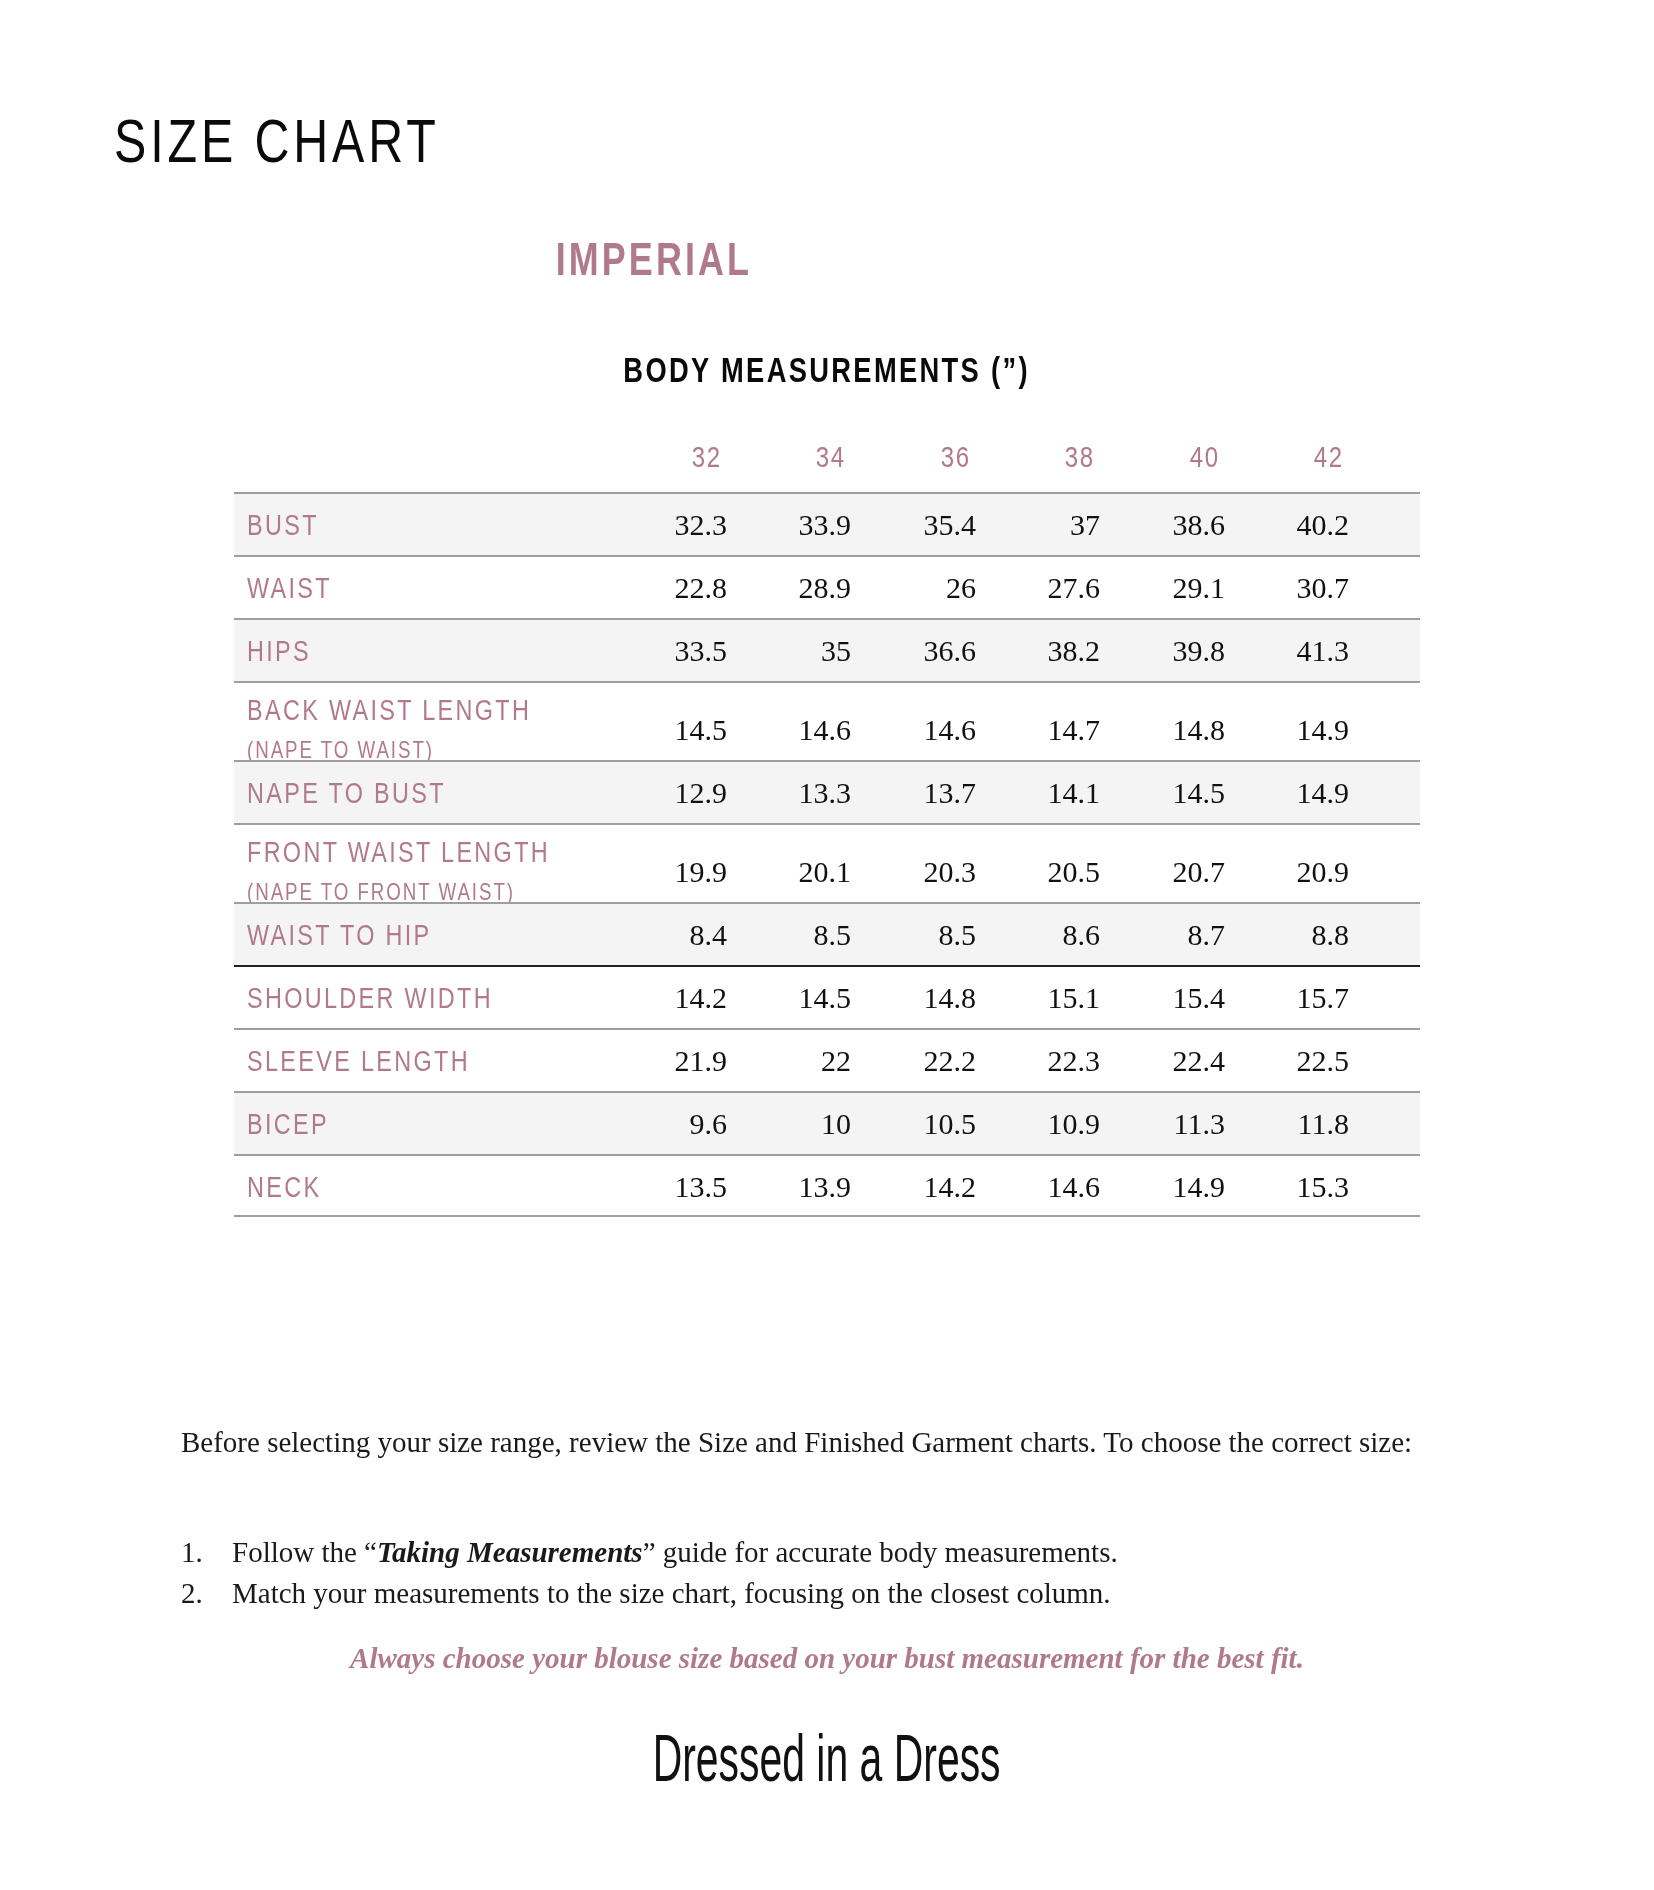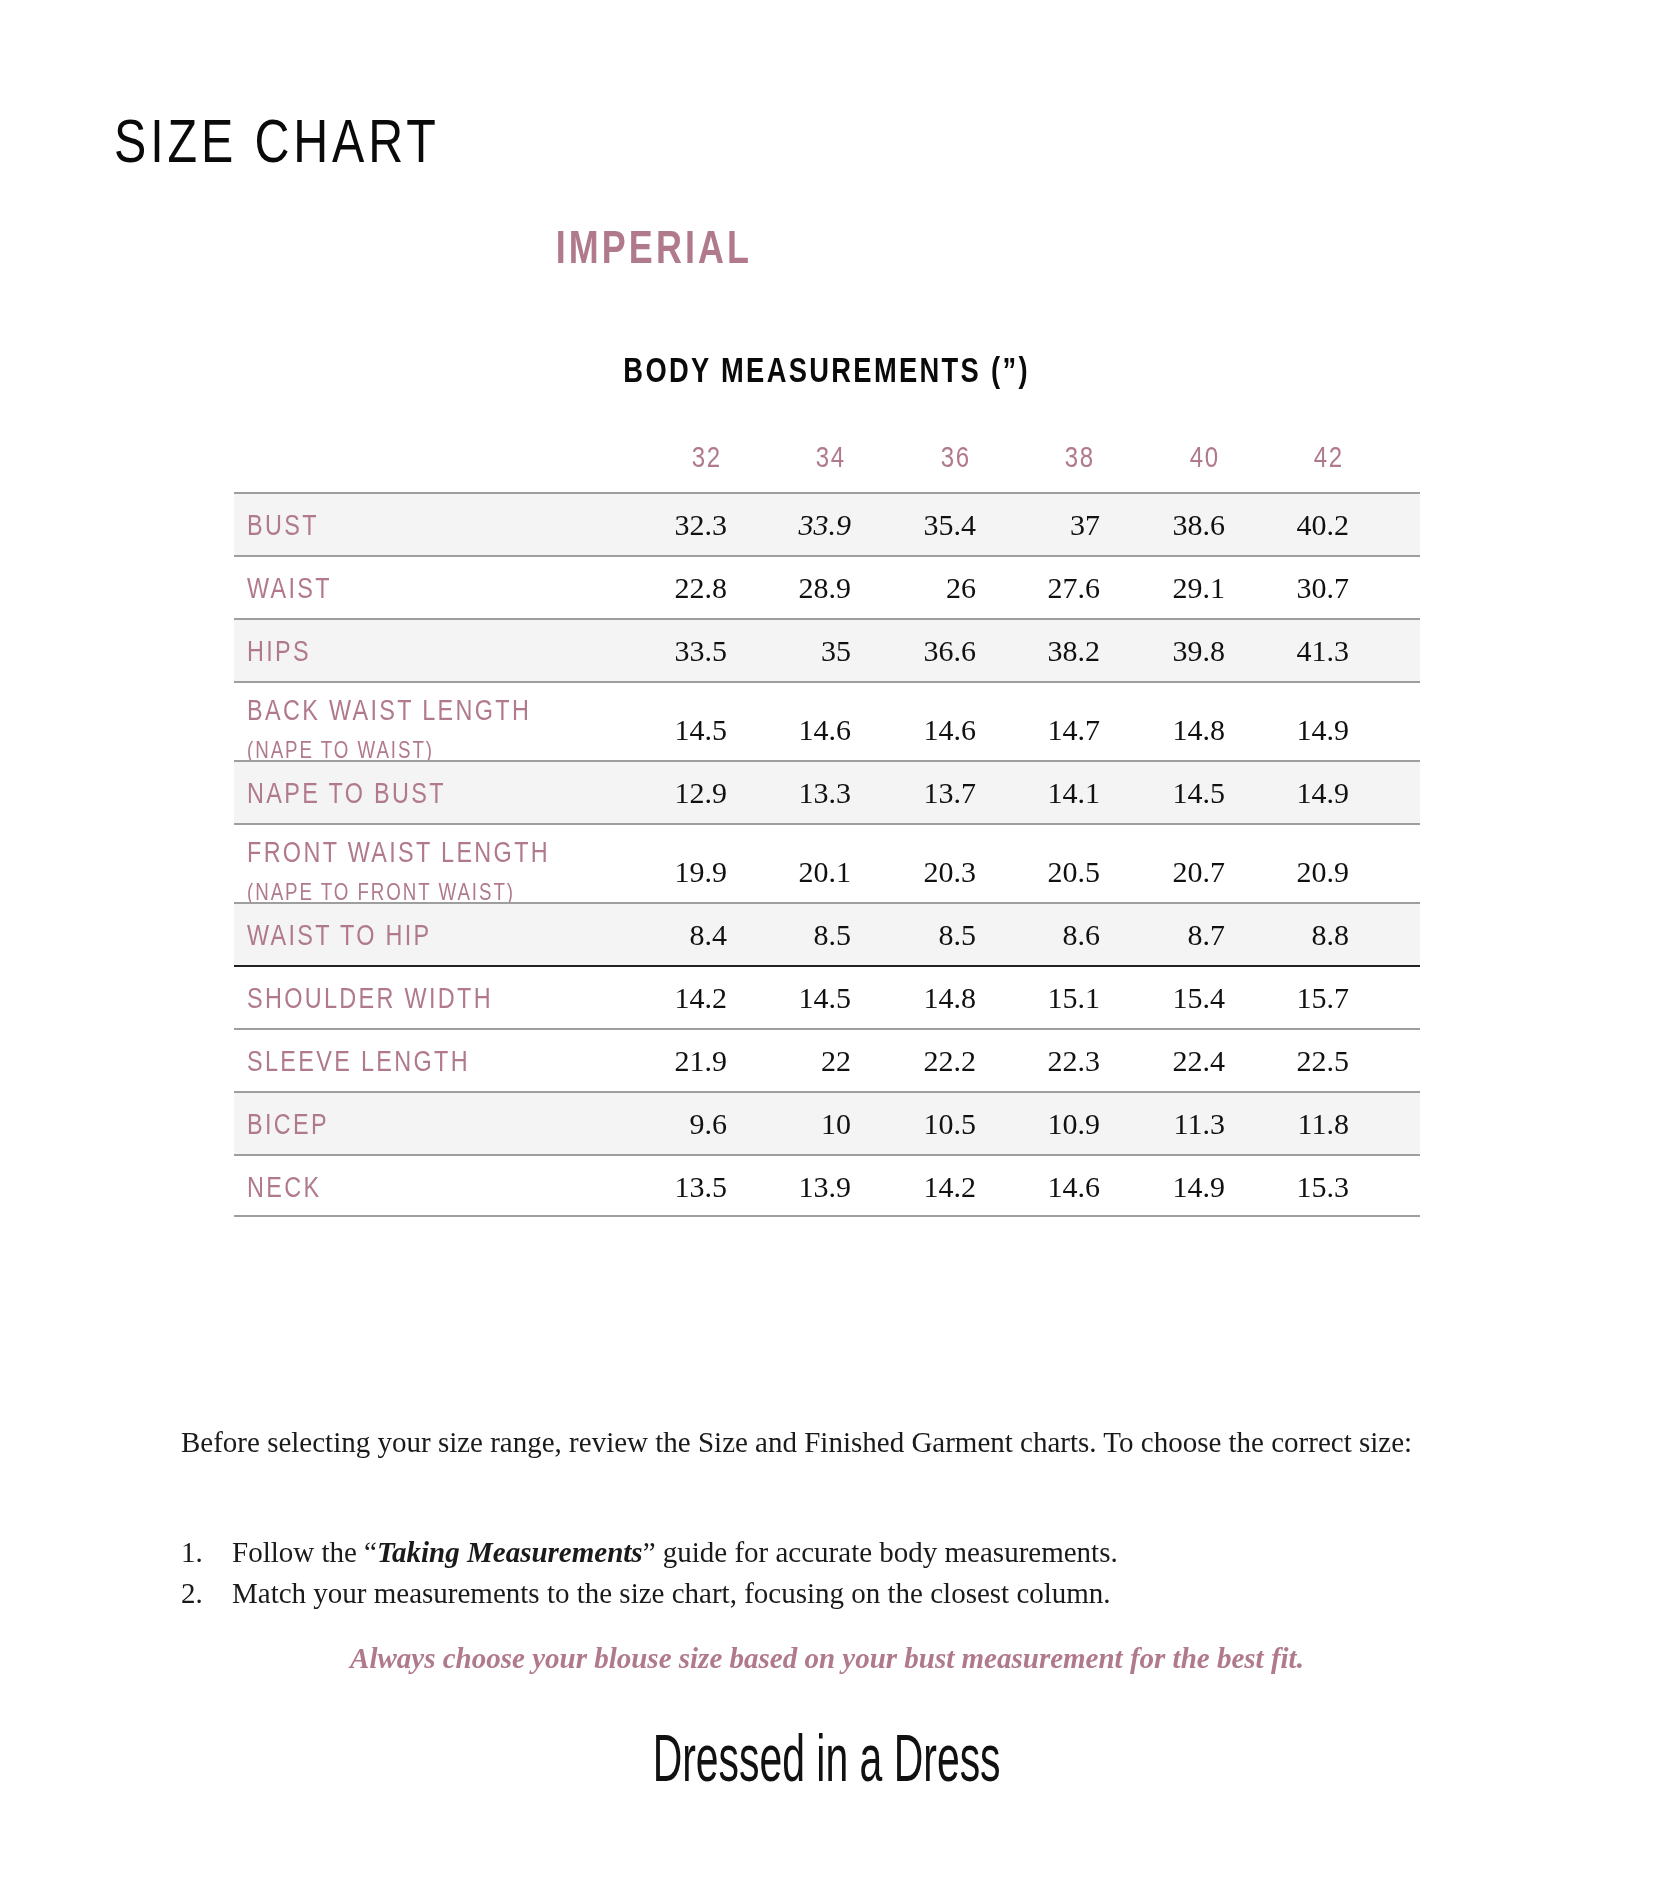--- a/index.html
+++ b/index.html
@@ -7,21 +7,21 @@
   body { position: relative; font-family: "DejaVu Serif", serif; color: #111111; }
 
   #page-title {
     position: absolute; left: 114px; top: 108px;
     font-family: "Liberation Sans", sans-serif;
     font-size: 62px; line-height: 66px; letter-spacing: 5px;
     color: #0a0a0a; transform: scaleX(0.78); transform-origin: left top;
     font-weight: 400;
   }
   #section-title {
-    position: absolute; left: 0; width: 1308px; top: 222px; text-align: center;
+    position: absolute; left: 0; width: 1308px; top: 234px; text-align: center;
     font-family: "Liberation Sans", sans-serif;
     font-size: 46px; line-height: 50px; letter-spacing: 4px;
     color: #b07a8c;
   }
   #section-title span, #subsection-title span { display: inline-block; transform: scaleX(0.78); }
   #subsection-title {
     position: absolute; left: 0; width: 1654px; top: 350px; text-align: center;
     font-family: "Liberation Sans", sans-serif;
     font-size: 35px; line-height: 40px; letter-spacing: 3px;
     color: #0a0a0a;
@@ -104,21 +104,21 @@
     <div class="hdr-cell" style="left:806px"><span>38</span></div>
     <div class="hdr-cell" style="left:931px"><span>40</span></div>
     <div class="hdr-cell" style="left:1055px"><span>42</span></div>
   </div>
   <div id="table-body">
       <div class="row single shade">
         <div class="lbl">
           <span class="lbl-main">BUST</span>
         </div>
         <div class="val" style="left: 403px;">32.3</div>
-        <div class="val" style="left: 527px; font-style: italic;">33.9</div>
+        <div class="val" style="left: 527px;">33.9</div>
         <div class="val" style="left: 652px;">35.4</div>
         <div class="val" style="left: 776px;">37</div>
         <div class="val" style="left: 901px;">38.6</div>
         <div class="val" style="left: 1025px;">40.2</div>
       </div>
       <div class="row single">
         <div class="lbl">
           <span class="lbl-main">WAIST</span>
         </div>
         <div class="val" style="left: 403px;">22.8</div>

